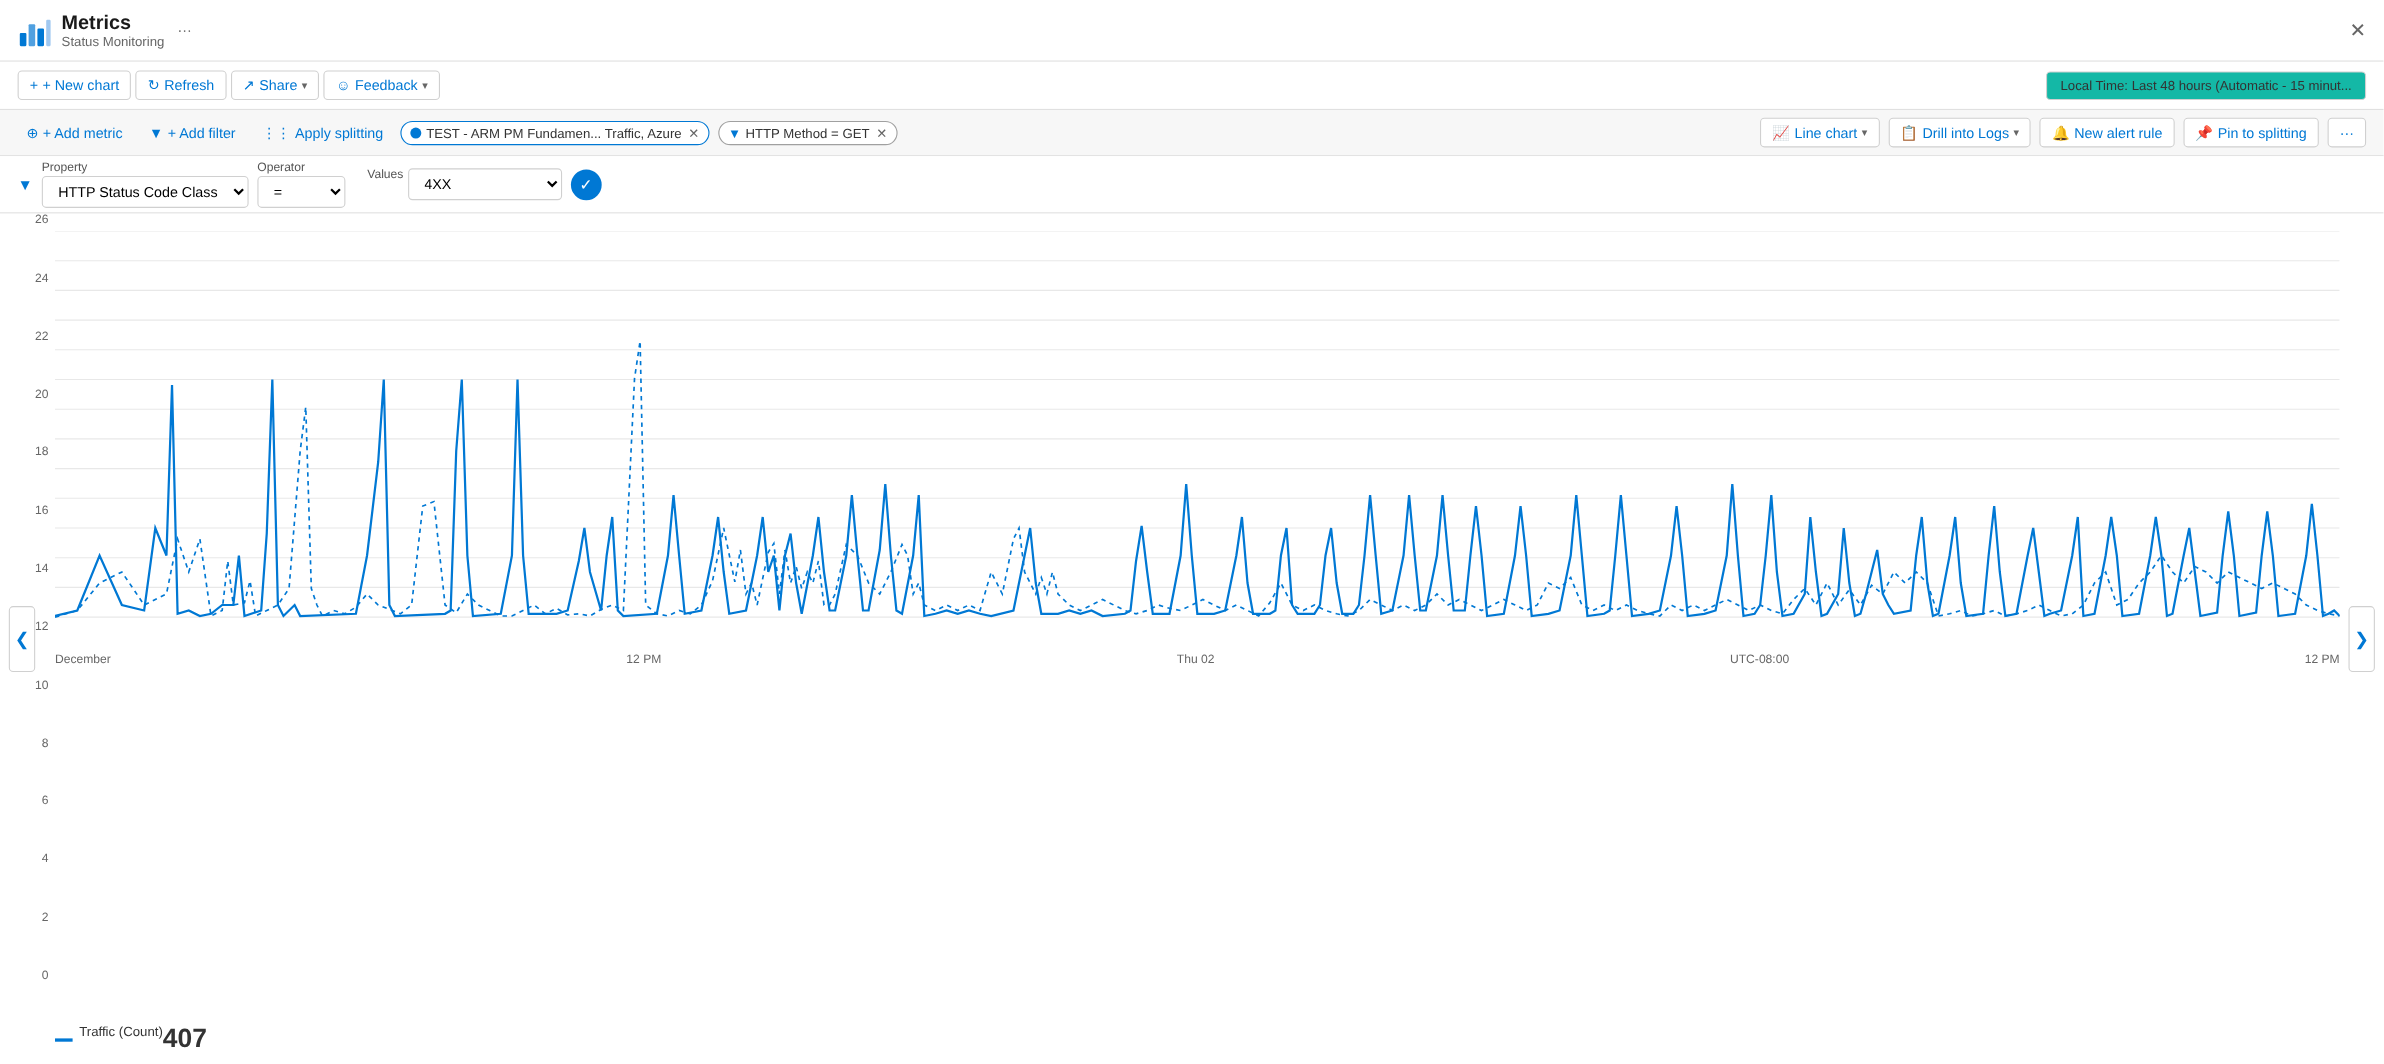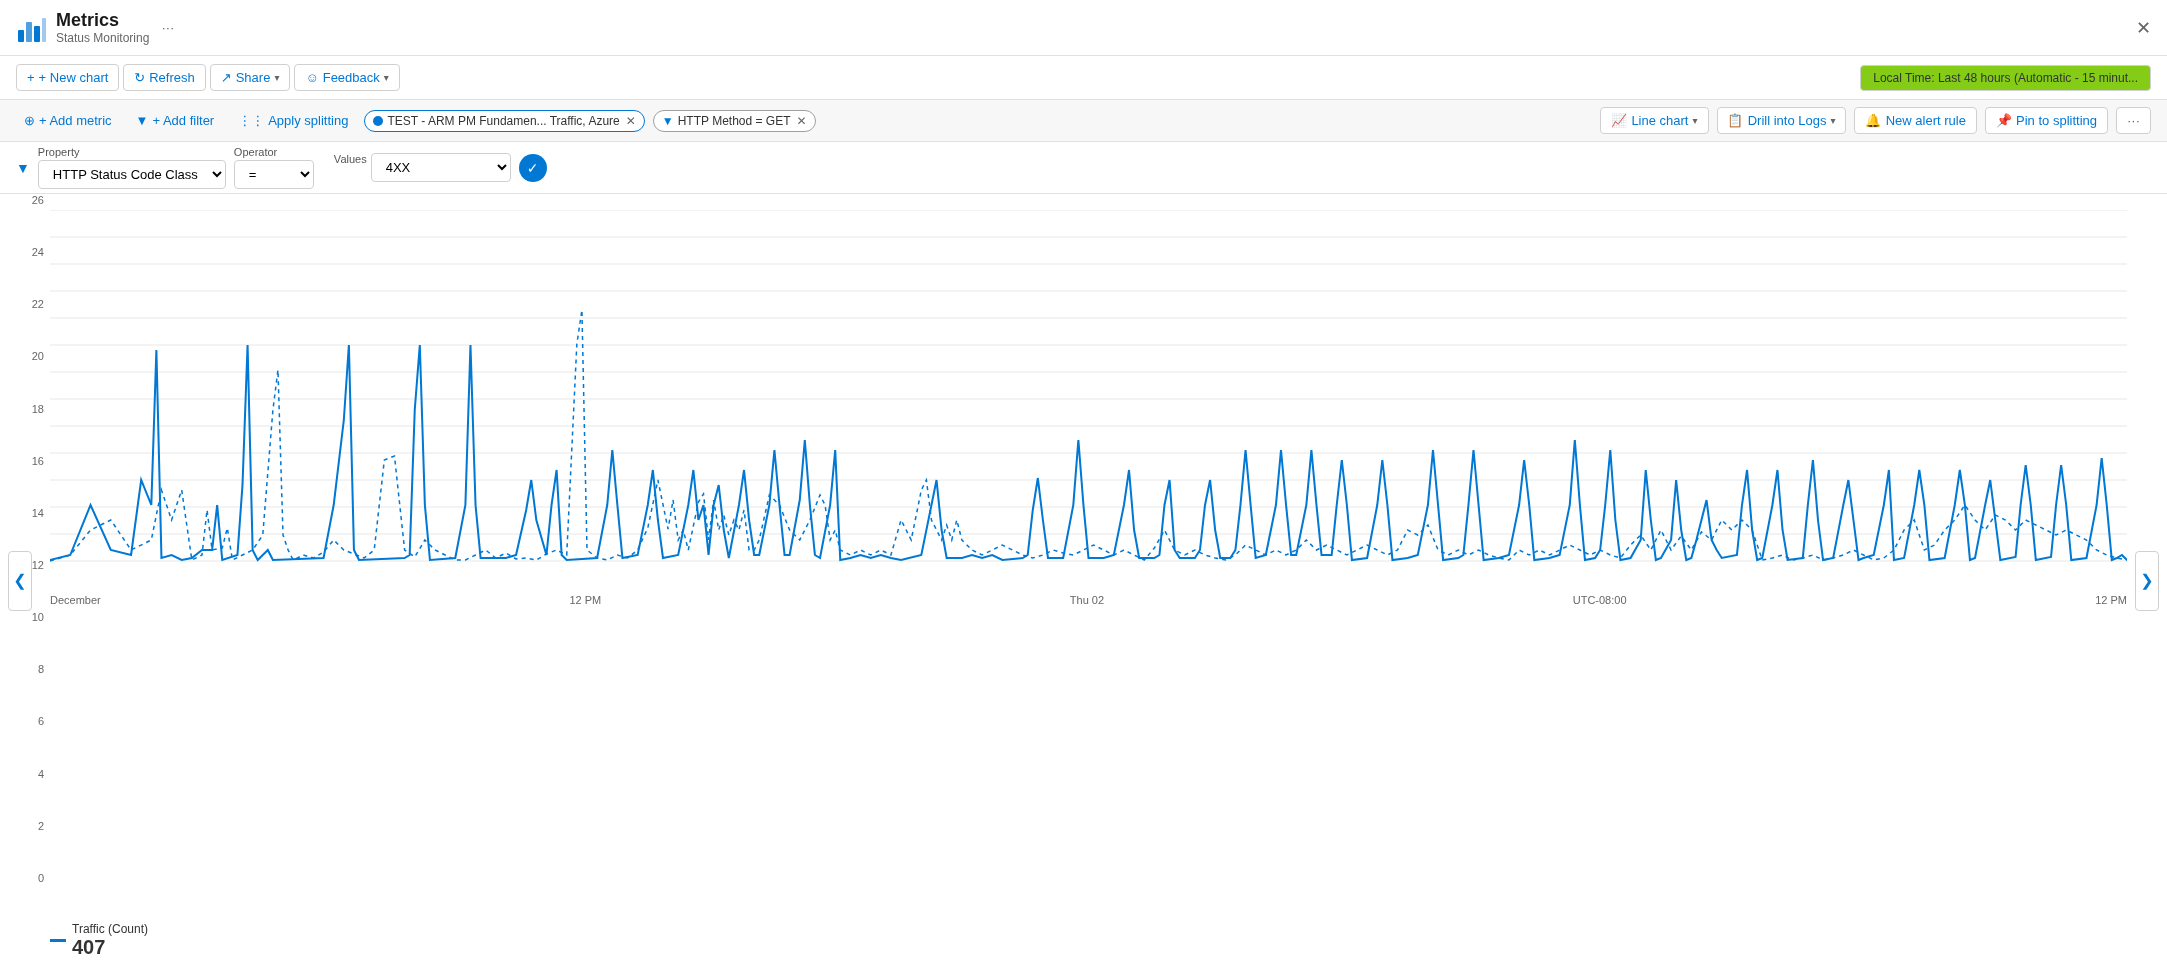--- a/index.html
+++ b/index.html
@@ -12,21 +12,21 @@
     .app-title { font-size: 18px; font-weight: 600; color: #1a1a1a; }
     .app-subtitle { font-size: 12px; color: #666; }
     .header-dots { color: #666; cursor: pointer; margin-left: 4px; }
     .close-btn { background: none; border: none; cursor: pointer; font-size: 18px; color: #666; }
     
     
     .toolbar { display: flex; align-items: center; gap: 4px; padding: 6px 16px; border-bottom: 1px solid #e0e0e0; height: 44px; justify-content: space-between; }
     .toolbar-left { display: flex; align-items: center; gap: 4px; }
     .toolbar-right { display: flex; align-items: center; }
     .toolbar-btn { display: flex; align-items: center; gap: 4px; padding: 5px 10px; border: 1px solid #d0d0d0; border-radius: 4px; background: #fff; cursor: pointer; font-size: 13px; color: #0078d4; white-space: nowrap; }
-    .time-range-btn { padding: 5px 12px; border: 1px solid #d0d0d0; border-radius: 4px; background: #84cc16; cursor: pointer; font-size: 12px; color: #333; }
+    .time-range-btn { padding: 5px 12px; border: 1px solid #d0d0d0; border-radius: 4px; background: #14b8a6; cursor: pointer; font-size: 12px; color: #333; }
     
     
     .filter-bar { display: flex; align-items: center; padding: 6px 16px; background: #f7f7f7; border-bottom: 1px solid #e0e0e0; height: 42px; gap: 8px; }
     .filter-bar-left { display: flex; align-items: center; gap: 8px; flex: 1; }
     .filter-bar-right { display: flex; align-items: center; gap: 8px; }
     .filter-bar-btn { display: flex; align-items: center; gap: 4px; padding: 4px 8px; border: none; background: none; cursor: pointer; font-size: 13px; color: #0078d4; }
     .metric-tag { display: flex; align-items: center; gap: 4px; padding: 3px 8px; border: 1px solid #0078d4; border-radius: 16px; background: #fff; font-size: 12px; color: #333; }
     .metric-tag .dot { width: 10px; height: 10px; border-radius: 50%; background: #0078d4; display: inline-block; }
     .metric-tag .close-x { cursor: pointer; color: #666; margin-left: 2px; }
     .filter-tag { display: flex; align-items: center; gap: 4px; padding: 3px 8px; border: 1px solid #a0a0a0; border-radius: 16px; background: #fff; font-size: 12px; color: #333; }
@@ -41,21 +41,21 @@
     .filter-select-val { padding: 5px 10px; border: 1px solid #d0d0d0; border-radius: 4px; font-size: 13px; cursor: pointer; background: #fff; min-width: 140px; }
     .filter-confirm-btn { width: 28px; height: 28px; border-radius: 50%; background: #0078d4; border: none; cursor: pointer; display: flex; align-items: center; justify-content: center; color: white; font-size: 14px; }
     
     
     .chart-area { position: relative; flex: 1; padding: 16px 40px 40px 50px; }
     
     
     .legend { display: flex; align-items: center; gap: 8px; padding: 8px 50px; }
     .legend-item { display: flex; align-items: center; gap: 6px; }
     .legend-label { font-size: 12px; color: #333; }
-    .legend-value { font-size: 20px; font-weight: 600; color: #333; }
+    .legend-value { font-size: 24px; font-weight: 600; color: #333; }
     
     .nav-arrow { position: absolute; top: 50%; transform: translateY(-50%); background: white; border: 1px solid #d0d0d0; border-radius: 4px; width: 24px; height: 60px; display: flex; align-items: center; justify-content: center; cursor: pointer; color: #0078d4; font-size: 16px; z-index: 10; }
     .nav-arrow-left { left: 8px; }
     .nav-arrow-right { right: 8px; }
     
     .main-content { display: flex; flex-direction: column; height: calc(100vh - 56px); }
     .chart-wrapper { flex: 1; position: relative; display: flex; flex-direction: column; }
     
     .dropdown-arrow { font-size: 10px; color: #666; }
     
@@ -330,21 +330,21 @@
         <span style="font-size:11px;color:#666;">12 PM</span>
         <span style="font-size:11px;color:#666;">Thu 02</span>
         <span style="font-size:11px;color:#666;">UTC-08:00</span>
         <span style="font-size:11px;color:#666;">12 PM</span>
       </div>
     </div>
 
     <div class="legend">
       <div class="legend-item">
         <div style="width:16px;height:3px;background:#0078d4;"></div>
-        <div style="display:flex;flex-direction:column;justify-content:center;">
+        <div style="display:flex;flex-direction:row;justify-content:center;">
           <span class="legend-label">Traffic (Count)</span>
           <span class="legend-value">407</span>
         </div>
       </div>
     </div>
 
   </div>
 
 </div>
 

